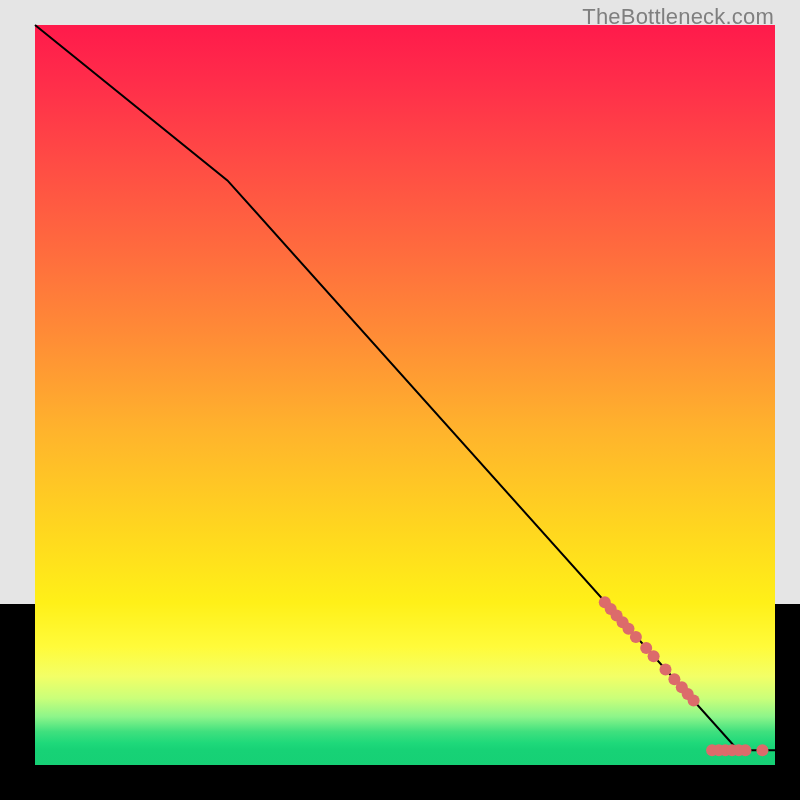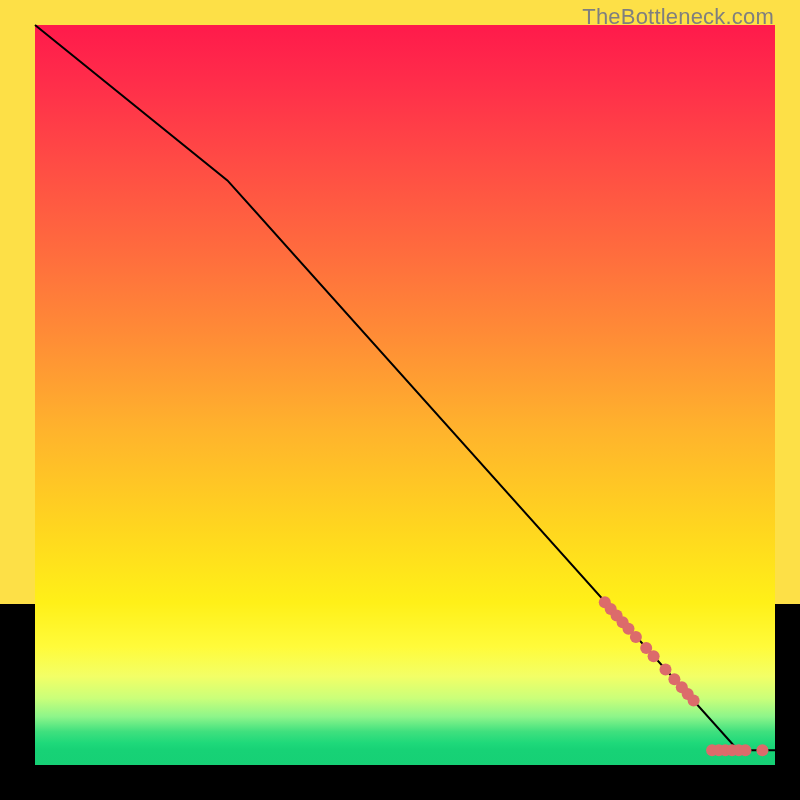--- a/index.html
+++ b/index.html
@@ -8,21 +8,21 @@
     width: 800px;
     height: 800px;
     overflow: hidden;
     font-family: Arial, Helvetica, sans-serif;
     background: #000;
   }
   .frame {
     position: relative;
     width: 800px;
     height: 604px;
-    background: #fde047;
+    background: #e5e5e5;
   }
   .plot {
     position: absolute;
     left: 35px;
     top: 25px;
     width: 740px;
     height: 740px;
     
     background: linear-gradient(
       to bottom,

